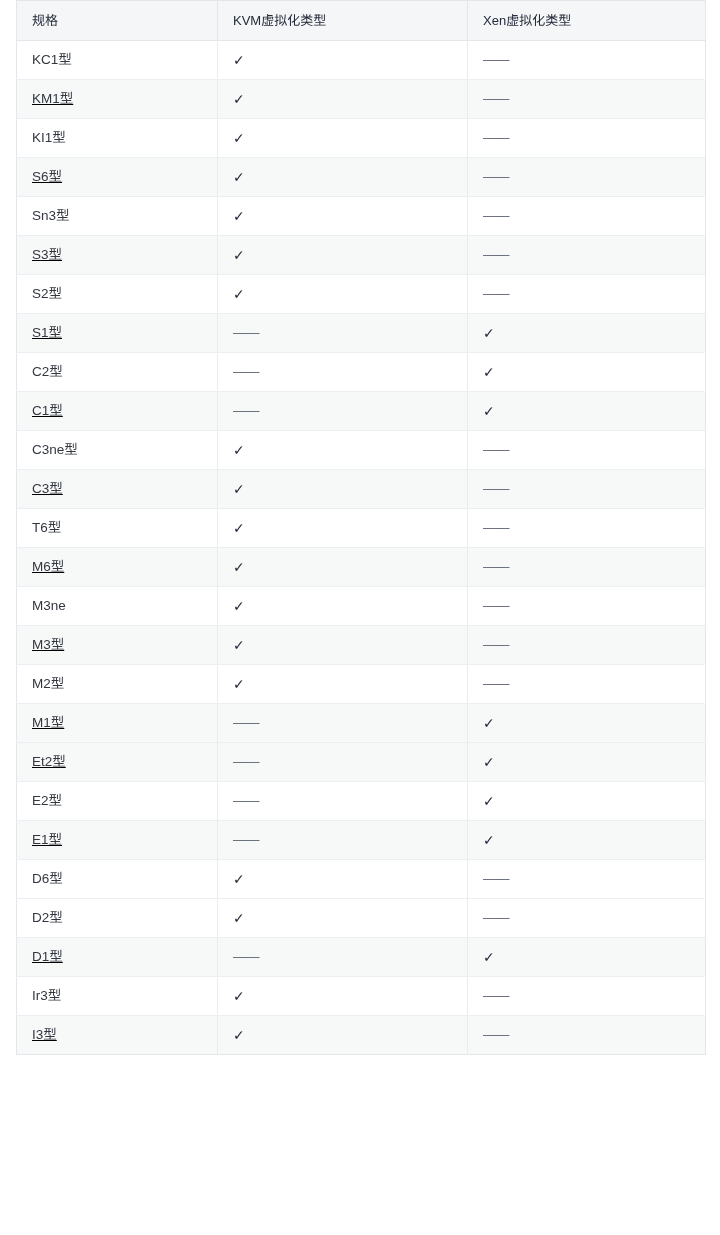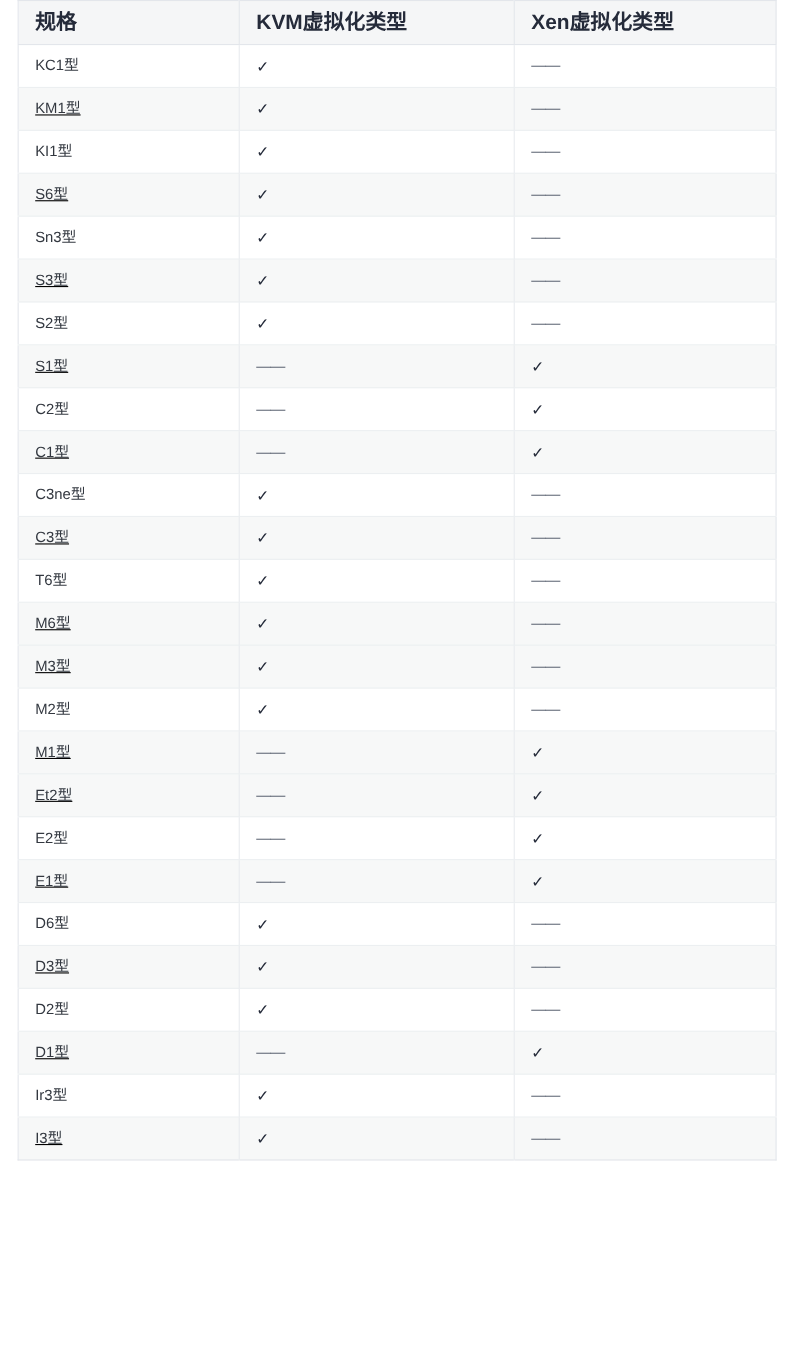--- a/index.html
+++ b/index.html
@@ -37,22 +37,22 @@
   table.spec-table col.col-xen  { width: 238px; }
 
   thead tr.header-row {
     background: #f5f6f7;
     height: 40px;
   }
 
   thead th {
     margin: 0;
     text-align: left;
-    font-weight: bold;
-    font-size: 19px;
+    font-weight: normal;
+    font-size: 13px;
     color: #252b3a;
     padding: 0 0 0 15px;
     border-right: 1px solid #e3e6eb;
     border-bottom: 1px solid #e3e6eb;
     vertical-align: middle;
     line-height: 18px;
     white-space: nowrap;
   }
   thead th:last-child { border-right: none; }
 
@@ -174,20 +174,25 @@
         <tr class="data-row row-white">
           <td class="cell-spec">T6型</td>
           <td><span class="mark-yes">✓</span></td>
           <td><span class="mark-no">——</span></td>
         </tr>
         <tr class="data-row row-alt">
           <td class="cell-spec">M6型</td>
           <td><span class="mark-yes">✓</span></td>
           <td><span class="mark-no">——</span></td>
         </tr>
+        <tr class="data-row row-white">
+          <td class="cell-spec">M3ne</td>
+          <td><span class="mark-yes">✓</span></td>
+          <td><span class="mark-no">——</span></td>
+        </tr>
         <tr class="data-row row-alt">
           <td class="cell-spec">M3型</td>
           <td><span class="mark-yes">✓</span></td>
           <td><span class="mark-no">——</span></td>
         </tr>
         <tr class="data-row row-white">
           <td class="cell-spec">M2型</td>
           <td><span class="mark-yes">✓</span></td>
           <td><span class="mark-no">——</span></td>
         </tr>
@@ -206,25 +211,20 @@
           <td><span class="mark-no">——</span></td>
           <td><span class="mark-yes">✓</span></td>
         </tr>
         <tr class="data-row row-alt">
           <td class="cell-spec">E1型</td>
           <td><span class="mark-no">——</span></td>
           <td><span class="mark-yes">✓</span></td>
         </tr>
         <tr class="data-row row-white">
           <td class="cell-spec">D6型</td>
-          <td><span class="mark-yes">✓</span></td>
-          <td><span class="mark-no">——</span></td>
-        </tr>
-        <tr class="data-row row-alt">
-          <td class="cell-spec">D3型</td>
           <td><span class="mark-yes">✓</span></td>
           <td><span class="mark-no">——</span></td>
         </tr>
         <tr class="data-row row-white">
           <td class="cell-spec">D2型</td>
           <td><span class="mark-yes">✓</span></td>
           <td><span class="mark-no">——</span></td>
         </tr>
         <tr class="data-row row-alt">
           <td class="cell-spec">D1型</td>

